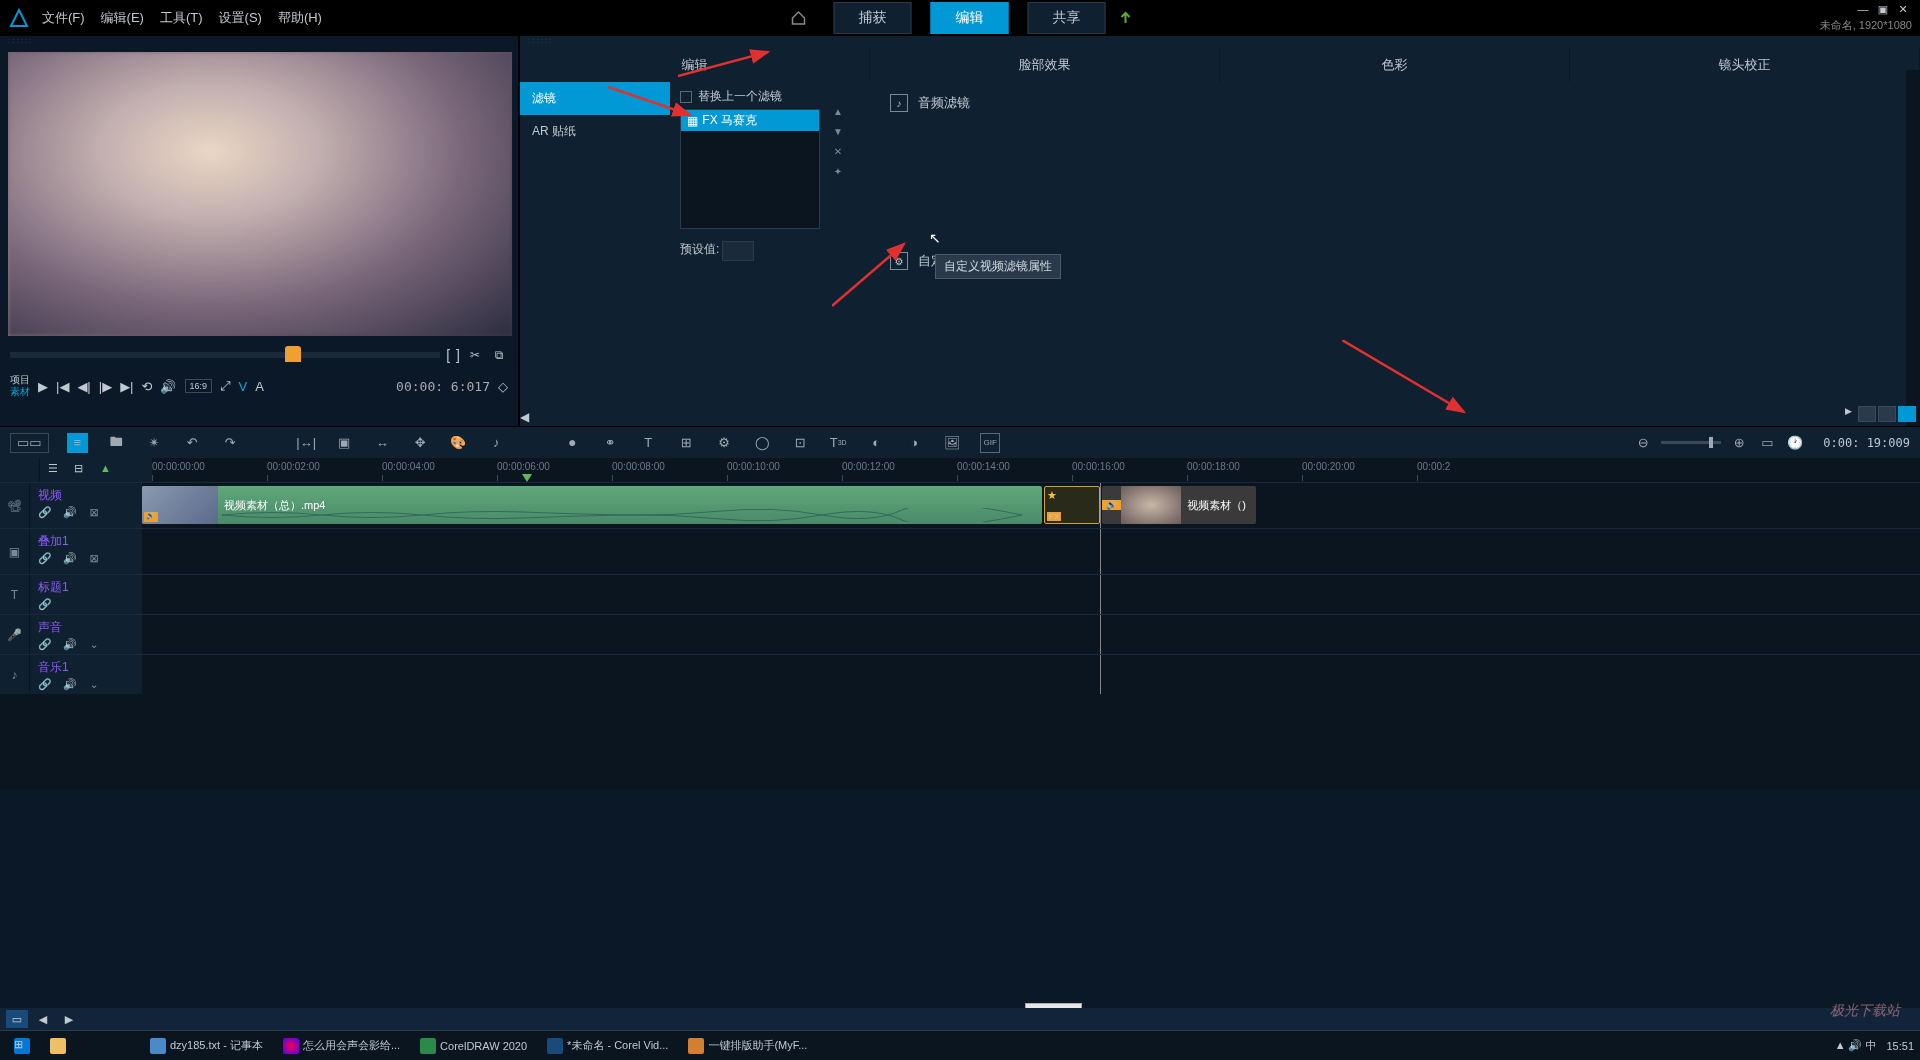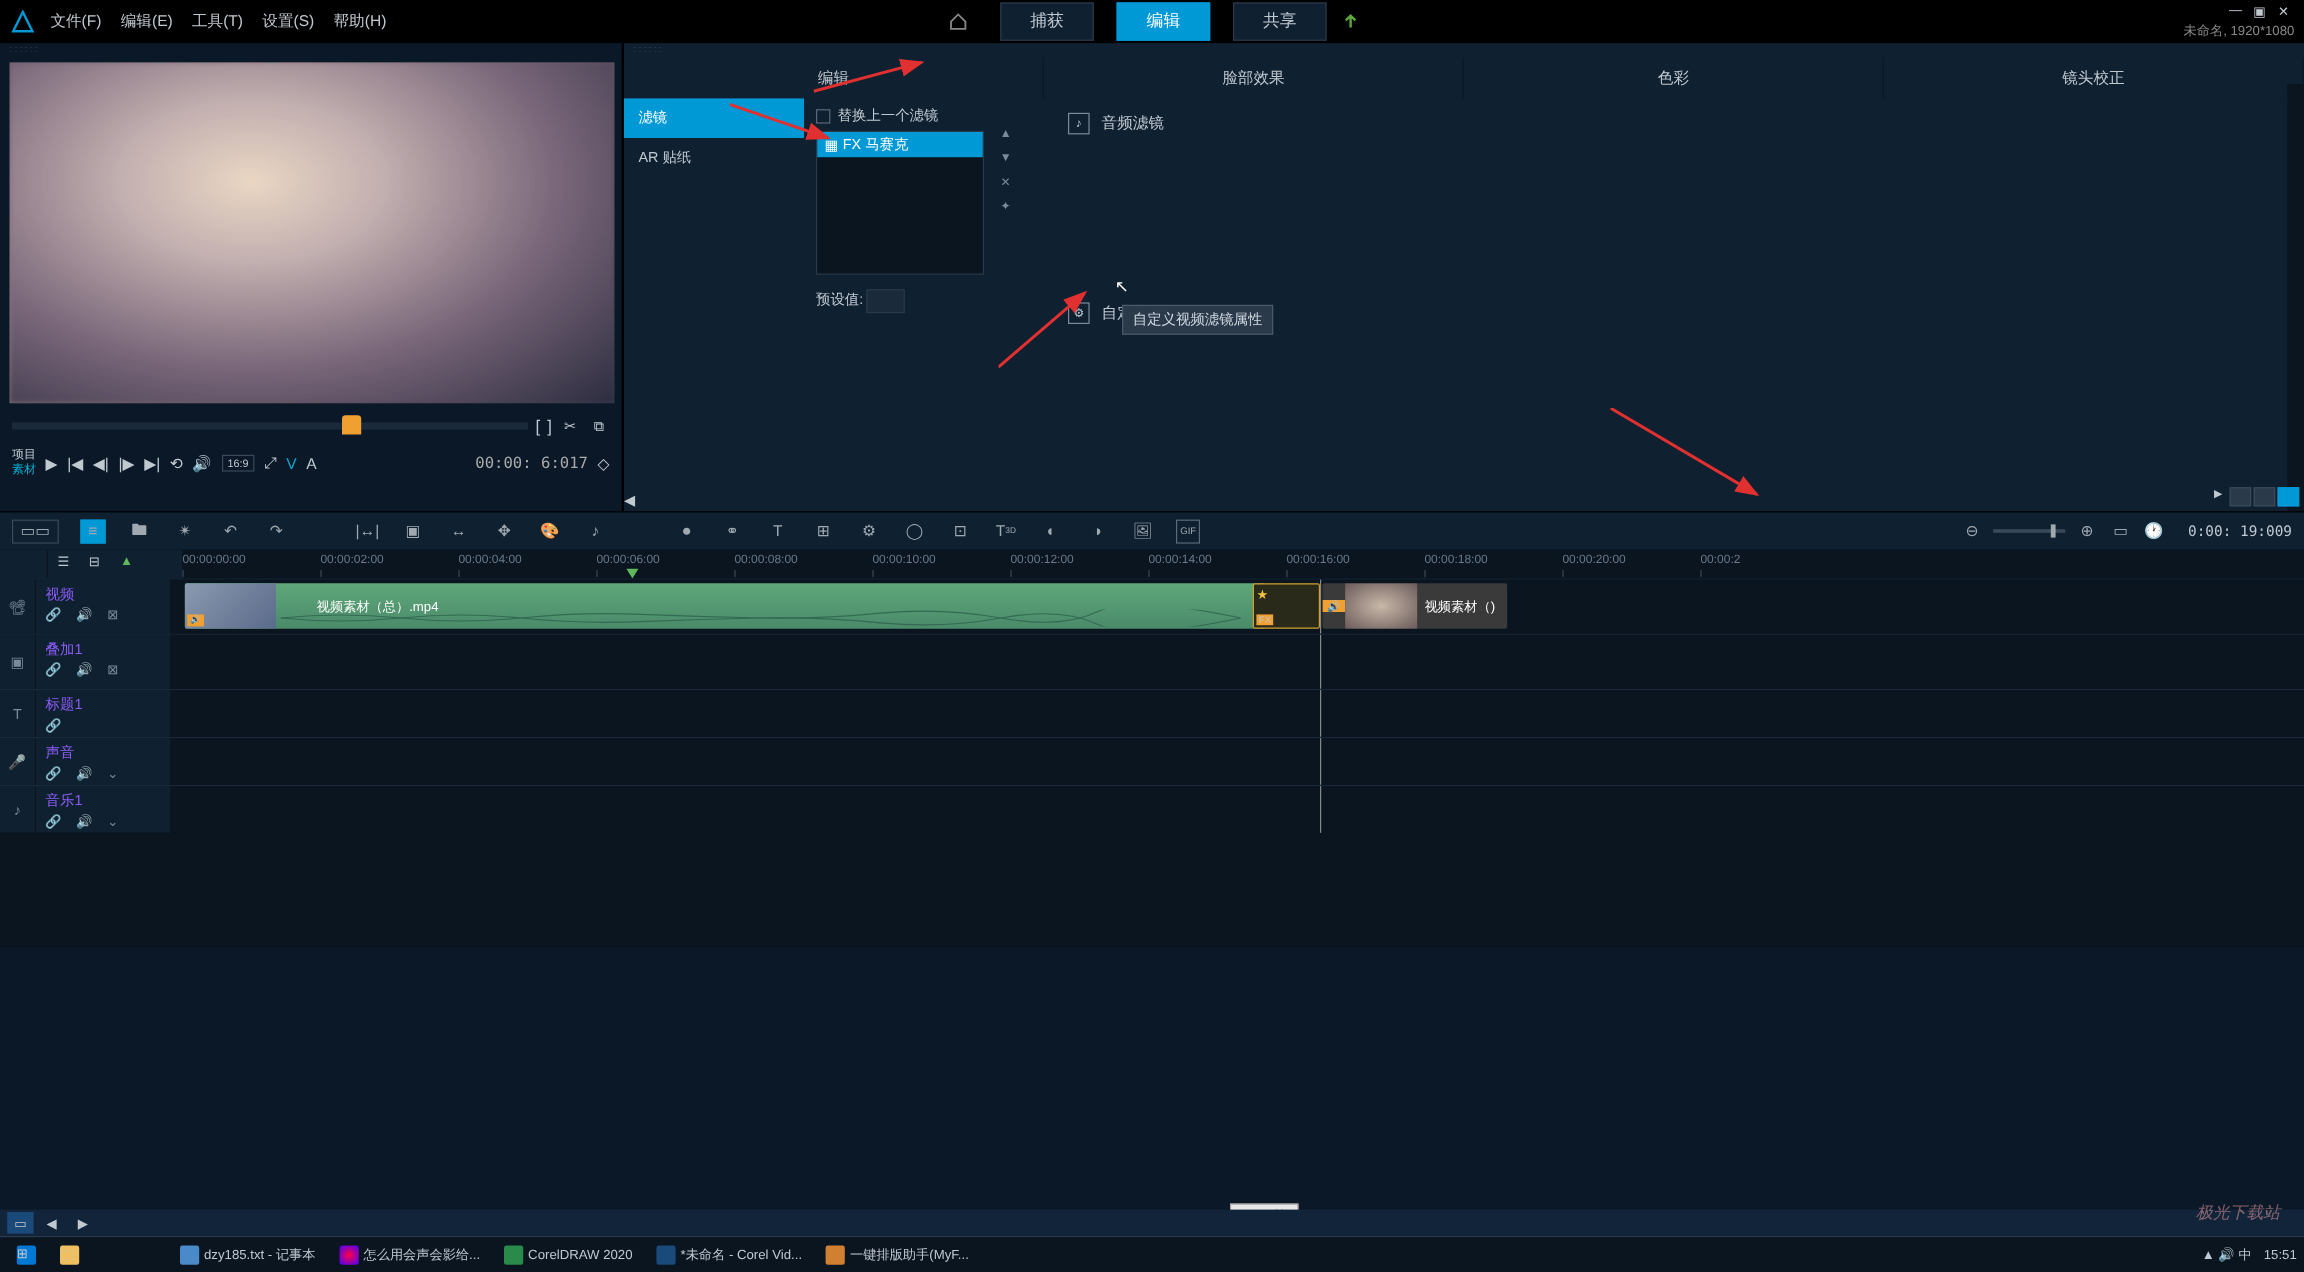--- a/index.html
+++ b/index.html
@@ -93,21 +93,21 @@
 .track-row { display: flex; height: 46px; border-top: 1px solid #1a2a3a; }
 .track-head { width: 152px; background: #0f2030; display: flex; flex-direction: column; padding: 4px 8px; }
 .track-name { font-size: 12px; color: #8b5cf6; }
 .track-controls { display: flex; gap: 12px; margin-top: 2px; align-items: center; }
 .tc-icon { font-size: 11px; cursor: pointer; color: #7a8a9a; }
 .track-icon-col { width: 30px; background: #0f2030; display: flex; align-items: center; justify-content: center; font-size: 12px; color: #7a8a9a; border-right: 1px solid #0a1520; }
 .track-content { flex: 1; position: relative; background: #0a1520; }
 .playhead-line { position: absolute; top: 0; bottom: 0; width: 1px; background: #888; z-index: 5; }
 
 .clip { position: absolute; top: 3px; height: 38px; border-radius: 2px; display: flex; align-items: center; overflow: hidden; }
-.clip.video1 { left: 12px; width: 900px; background: linear-gradient(#5fa87a, #4a8a6a); gap: 28px; }
+.clip.video1 { left: 0; width: 900px; background: linear-gradient(#5fa87a, #4a8a6a); }
 .clip-thumb { width: 76px; height: 100%; background: linear-gradient(135deg, #8a9ab0, #5a6a8a); flex-shrink: 0; }
 .clip-label { padding: 0 6px; font-size: 11px; color: #fff; }
 .clip-audio-badge { position: absolute; left: 2px; bottom: 2px; width: 14px; height: 10px; background: #f0a030; font-size: 7px; text-align: center; }
 .clip-wave { position: absolute; left: 80px; right: 0; bottom: 2px; height: 14px; opacity: 0.7; }
 .clip.trans { left: 902px; width: 56px; background: #2a2a1a; border: 1px solid #d0a030; }
 .trans-star { position: absolute; left: 2px; top: 2px; color: #f0c040; font-size: 11px; }
 .trans-fx { position: absolute; left: 2px; bottom: 2px; background: #f0a030; font-size: 8px; padding: 0 2px; }
 .clip.video2 { left: 960px; width: 154px; background: #3a3a3a; }
 .clip-thumb2 { width: 60px; height: 100%; background: radial-gradient(ellipse, #c8b8a8, #6a5a5a); }
 

